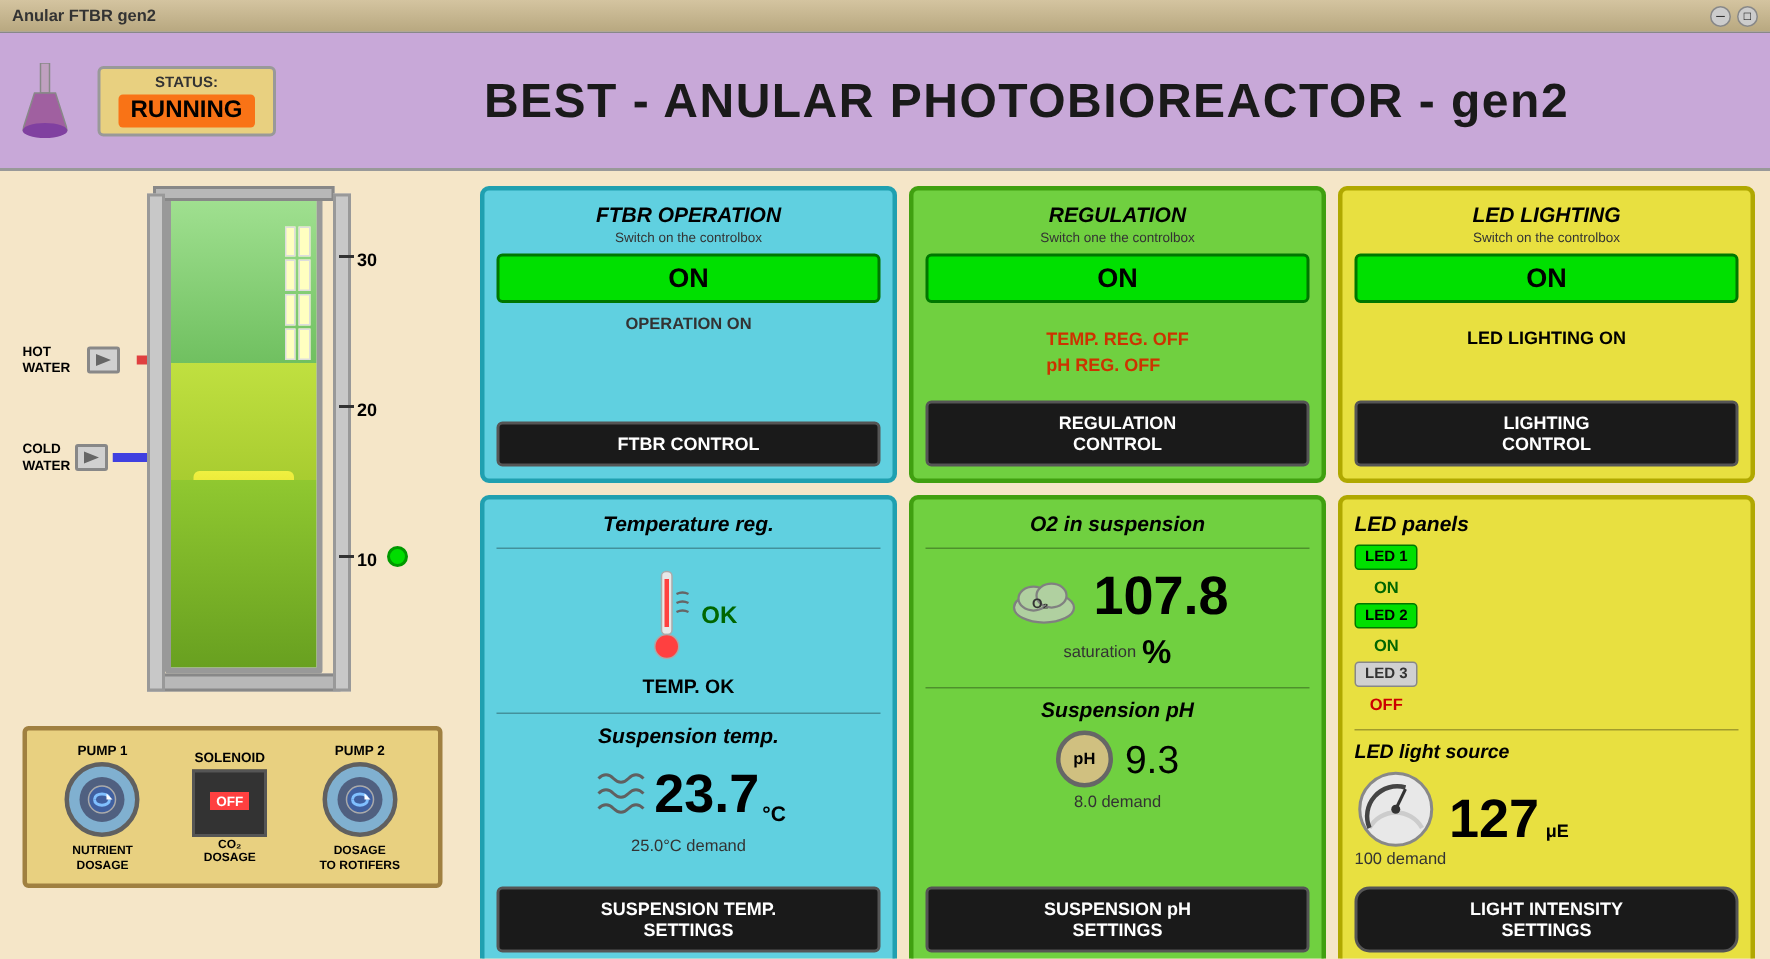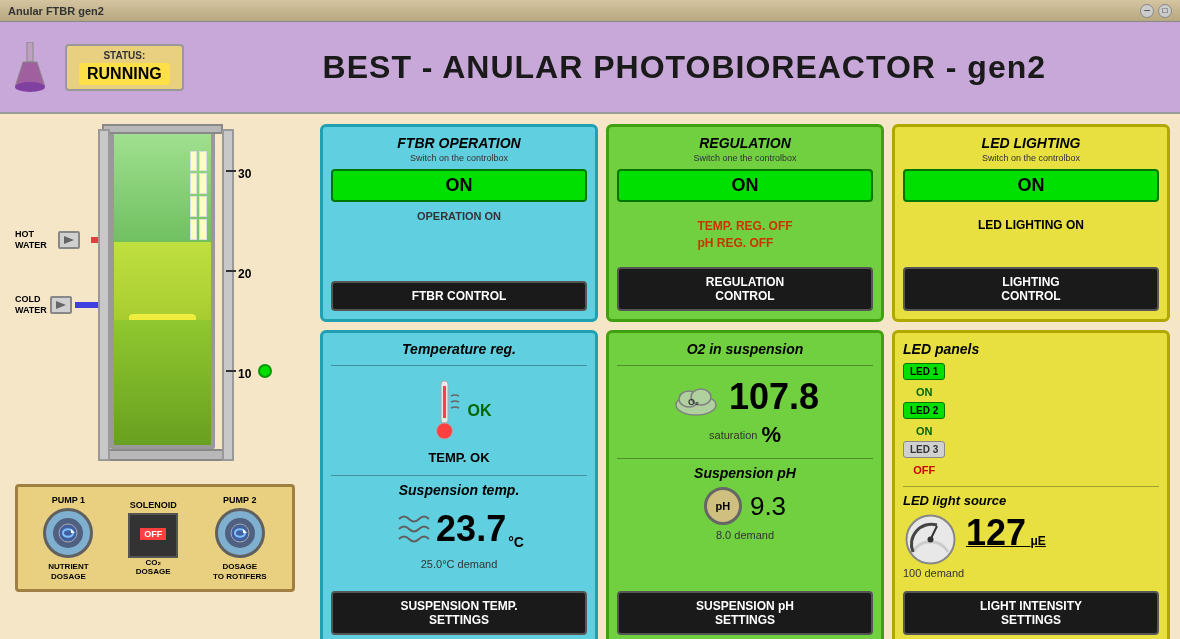--- a/index.html
+++ b/index.html
@@ -64,21 +64,21 @@
       padding: 4px 12px;
       text-align: center;
       min-width: 100px;
     }
     .status-label {
       font-size: 10px;
       font-weight: bold;
       color: #333;
     }
     .status-value {
-      background: #fde047;
+      background: #f97316;
       color: #000;
       font-size: 16px;
       font-weight: bold;
       padding: 2px 8px;
       border-radius: 3px;
       margin-top: 2px;
     }
     .main-title {
       font-size: 32px;
       font-weight: bold;
@@ -330,23 +330,22 @@
     .led-source-title {
       font-size: 13px;
       font-weight: bold;
       font-style: italic;
       color: #000;
       margin-bottom: 4px;
     }
 
     .gauge-row {
       display: flex;
-      align-items: flex-start;
+      align-items: flex-end;
       gap: 8px;
-      text-decoration: underline;
     }
 
     .gauge-value {
       font-size: 36px;
       font-weight: bold;
       color: #000;
     }
 
     .gauge-unit {
       font-size: 12px;
@@ -654,17 +653,17 @@
           <circle cx="27.5" cy="27.5" r="3" fill="#333"></circle>
         </svg>
         <div>
           <span class="gauge-value">127</span>
           <span class="gauge-unit">μE</span>
         </div>
       </div>
 
       <div class="demand-text">100 demand</div>
 
-      <button class="control-button" style="margin-top:auto;">LIGHT INTENSITY<br>SETTINGS</button>
+      <button class="control-button" style="margin-top:auto;border-radius:10px;">LIGHT INTENSITY<br>SETTINGS</button>
     </div>
 
   </div>
 </div>
 
 </body></html>

